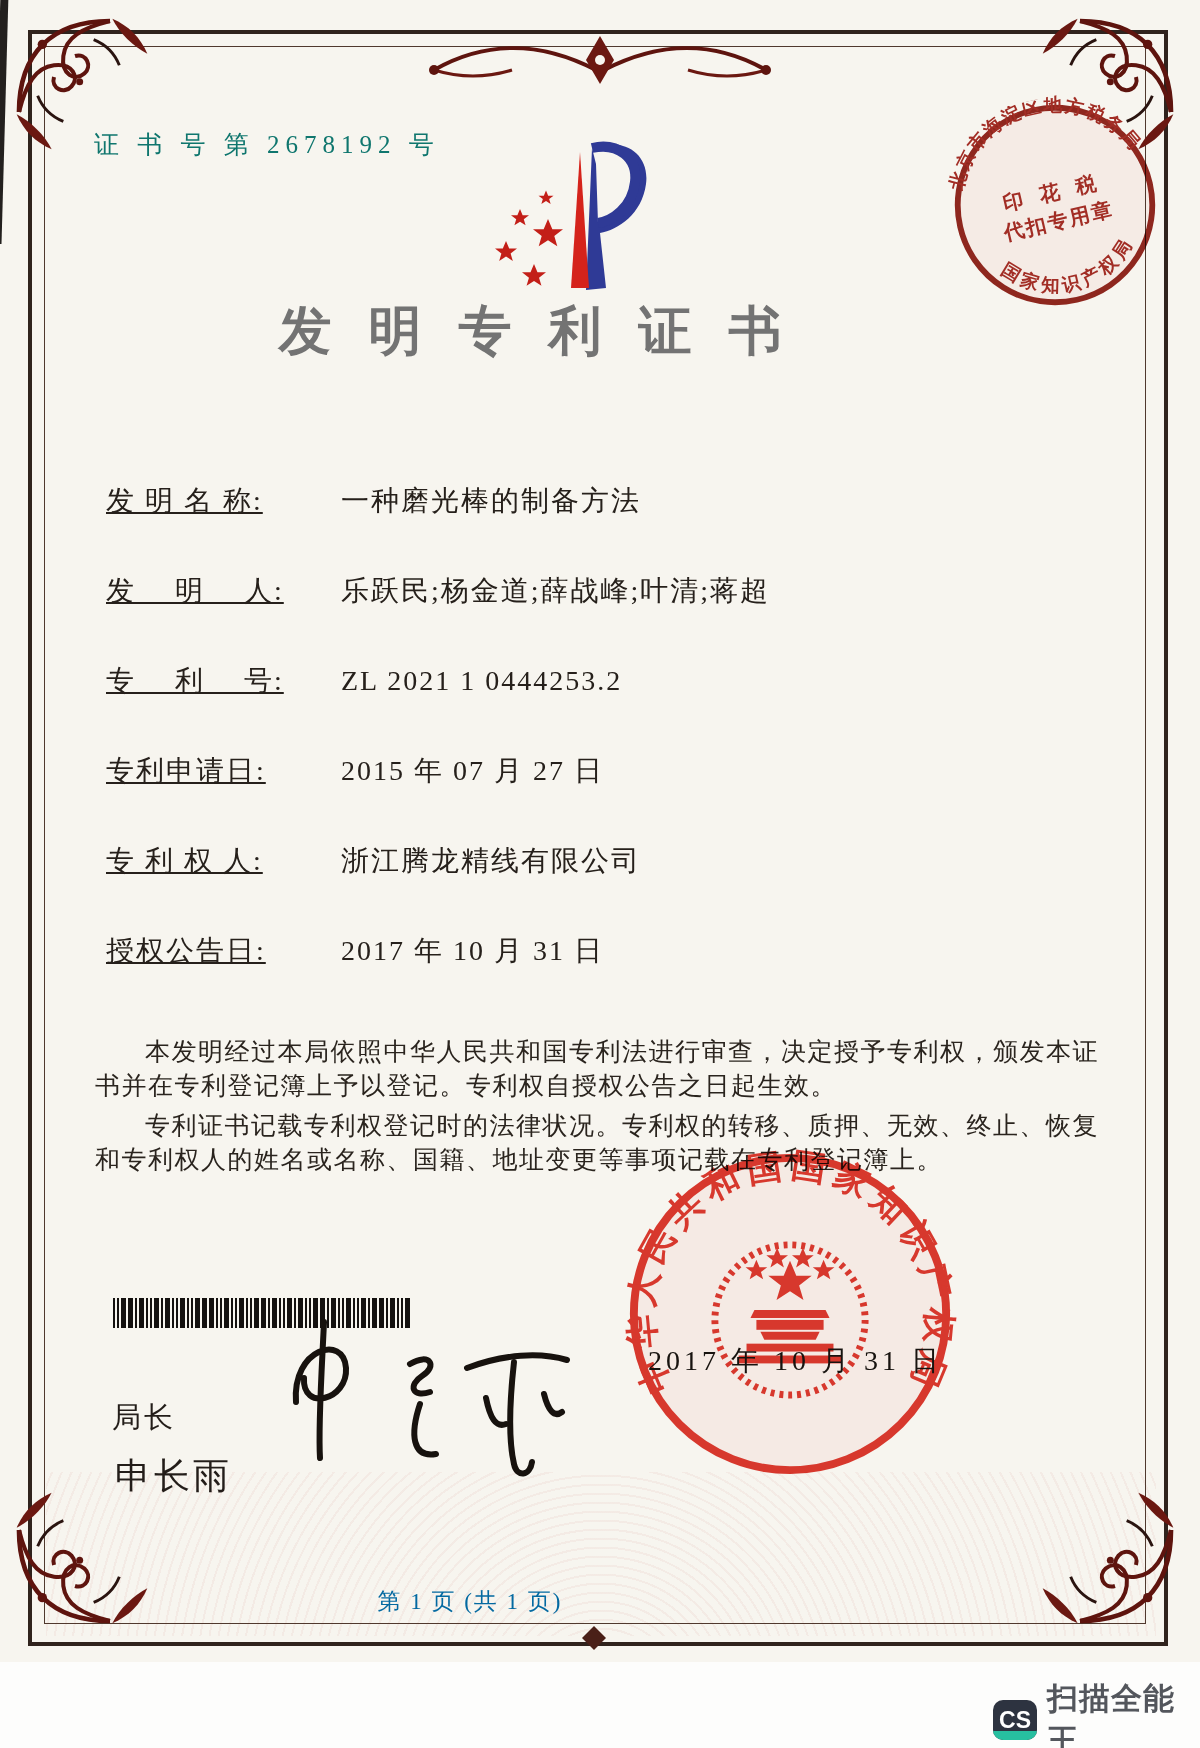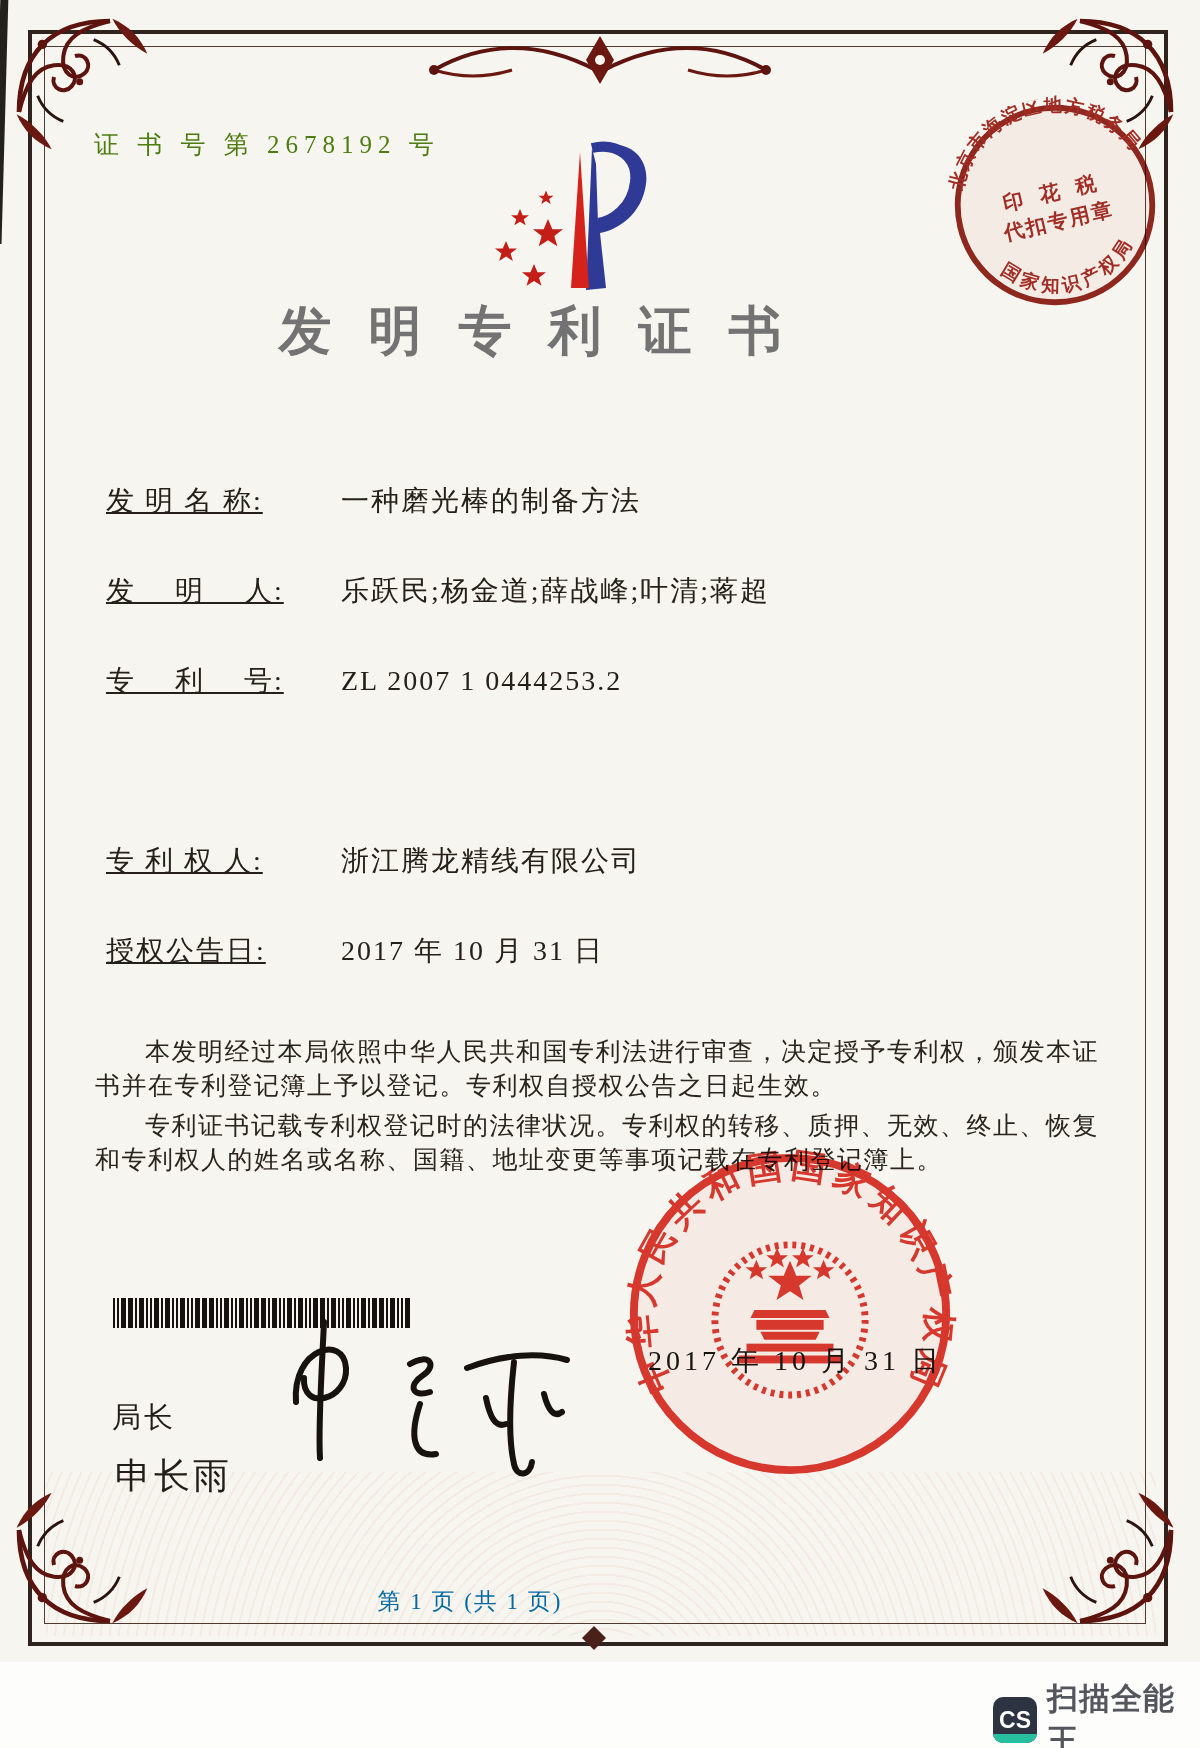--- a/index.html
+++ b/index.html
@@ -9,21 +9,21 @@
   #paper{position:absolute;left:0;top:0;width:1200px;height:1662px;background:#f7f5ef;}
   #pink-band{position:absolute;left:46px;top:1472px;width:1110px;height:164px;opacity:.55;
     background:repeating-radial-gradient(circle at 50% 140%, rgba(208,128,122,.16) 0 2px, rgba(0,0,0,0) 2px 9px);}
   #scan-edge{position:absolute;left:-3px;top:-6px;width:8px;height:250px;background:#23201e;transform:rotate(1.6deg);}
   
   .frame-outer{position:absolute;left:28px;top:30px;width:1132px;height:1608px;border:4px solid #30231d;}
   .frame-inner{position:absolute;left:44px;top:46px;width:1100px;height:1576px;border:1px solid #50392e;}
   .corner{position:absolute;width:140px;height:140px;}
   .corner svg{width:100%;height:100%;}
   
-  #cert-no{position:absolute;left:94px;top:128px;font-size:25px;letter-spacing:6px;color:#4d7c0f;}
+  #cert-no{position:absolute;left:94px;top:128px;font-size:25px;letter-spacing:6px;color:#0f766e;}
   #title{position:absolute;left:220px;top:296px;width:620px;text-align:center;font-size:53px;
          font-weight:600;letter-spacing:37px;text-indent:37px;color:#737373;}
   
   .row{position:absolute;left:106px;font-size:28px;white-space:nowrap;color:#26201b;}
   .row .lbl{display:inline-block;min-width:228px;letter-spacing:2px;text-decoration:underline;}
   .row .val{letter-spacing:2px;}
   
   #body-text{position:absolute;left:95px;top:996px;width:1016px;font-size:25px;line-height:34px;
              letter-spacing:1.5px;color:#2a241e;margin-top:39px;}
   #body-text p{margin:0 0 6px 0;text-indent:2em;}
@@ -39,21 +39,21 @@
              opacity:.92;mix-blend-mode:multiply;}
   #main-seal{position:absolute;left:622px;top:1146px;width:336px;height:336px;opacity:.93;
              mix-blend-mode:multiply;}
   #seal-date{position:absolute;left:648px;top:1342px;font-size:28px;letter-spacing:4px;color:#17130f;z-index:7;}
   
   #page-num{position:absolute;left:300px;top:1586px;width:340px;text-align:center;font-size:23px;
             letter-spacing:2px;color:#0369a1;}
   
   #scanner-mark{position:absolute;left:993px;top:1678px;display:flex;align-items:center;gap:10px;
                 font-family:"Liberation Sans","DejaVu Sans",sans-serif;}
-  #cs-icon{position:relative;width:46px;height:46px;border-radius:10px;background:#2d3340;
+  #cs-icon{position:relative;width:46px;height:40px;border-radius:10px;background:#2d3340;
            display:flex;align-items:center;justify-content:center;color:#fff;font-weight:bold;
            font-size:23px;overflow:hidden;}
   #cs-icon::after{content:"";position:absolute;left:0;bottom:0;width:100%;height:9px;background:#27bfa0;}
   #scanner-label{font-size:31px;font-weight:bold;color:#53565c;letter-spacing:1px;}
   .orn-top{position:absolute;left:420px;top:26px;width:360px;height:72px;}
   .orn-bottom-dot{position:absolute;left:576px;top:1624px;width:36px;height:28px;}
   svg text{font-family:"Liberation Serif","DejaVu Serif",serif;}
 </style>
 </head>
 <body>
@@ -155,21 +155,25 @@
   <div class="row" style="top:482px" data-name="field-invention-name">
     <span class="lbl" data-name="field-label">发 明 名 称:</span>
     <span class="val" data-name="field-value">一种磨光棒的制备方法</span>
   </div>
   <div class="row" style="top:572px" data-name="field-inventors">
     <span class="lbl" data-name="field-label">发　 明　 人:</span>
     <span class="val" data-name="field-value">乐跃民;杨金道;薛战峰;叶清;蒋超</span>
   </div>
   <div class="row" style="top:662px" data-name="field-patent-number">
     <span class="lbl" data-name="field-label">专　 利　 号:</span>
-    <span class="val" data-name="field-value">ZL 2007 1 0444253.2</span>
+    <span class="val" data-name="field-value">ZL 2021 1 0444253.2</span>
+  </div>
+  <div class="row" style="top:752px" data-name="field-filing-date">
+    <span class="lbl" data-name="field-label">专利申请日:</span>
+    <span class="val" data-name="field-value">2015 年 07 月 27 日</span>
   </div>
   <div class="row" style="top:842px" data-name="field-patentee">
     <span class="lbl" data-name="field-label">专 利 权 人:</span>
     <span class="val" data-name="field-value">浙江腾龙精线有限公司</span>
   </div>
   <div class="row" style="top:932px" data-name="field-grant-date">
     <span class="lbl" data-name="field-label">授权公告日:</span>
     <span class="val" data-name="field-value">2017 年 10 月 31 日</span>
   </div>
 

